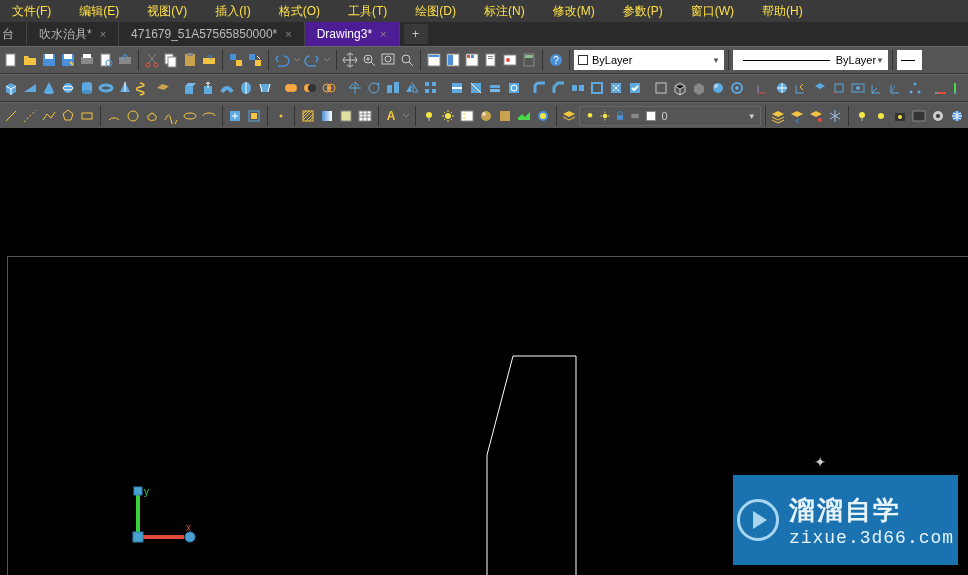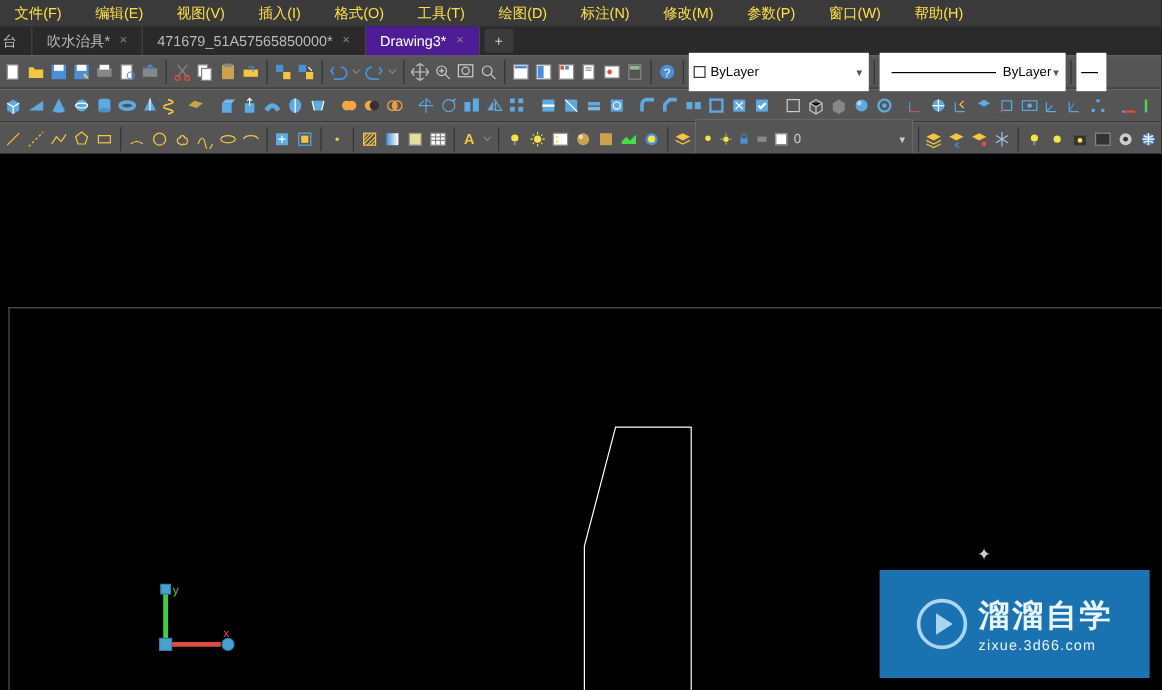--- a/index.html
+++ b/index.html
@@ -98,21 +98,21 @@
       flex-shrink: 0;
     }
     .tool-btn svg { width: 16px; height: 16px; }
     
     .dropdown {
       height: 20px;
       background: #fff;
       color: #000;
       display: flex;
       align-items: center;
-      padding: 16px 4px;
+      padding: 4px 4px;
       font-size: 11px;
       position: relative;
     }
     .dropdown .arrow {
       margin-left: auto;
       font-size: 8px;
       color: #555;
     }
     .color-swatch {
       width: 10px;
@@ -187,28 +187,29 @@
       border-left: 14px solid #a8d5f0;
       border-top: 9px solid transparent;
       border-bottom: 9px solid transparent;
       margin-left: 4px;
     }
     .watermark-text {
       display: flex;
       flex-direction: column;
       align-items: flex-start;
       color: #e8f4fc;
+      font-family: Liberation Mono, monospace;
     }
     .watermark-main {
       font-size: 26px;
       font-weight: bold;
       letter-spacing: 2px;
     }
     .watermark-sub {
-      font-size: 12px;
+      font-size: 18px;
       letter-spacing: 1px;
     }
     
     
     .marker-dot {
       position: absolute;
       right: 142px;
       bottom: 105px;
       color: #ccc;
       font-size: 14px;

